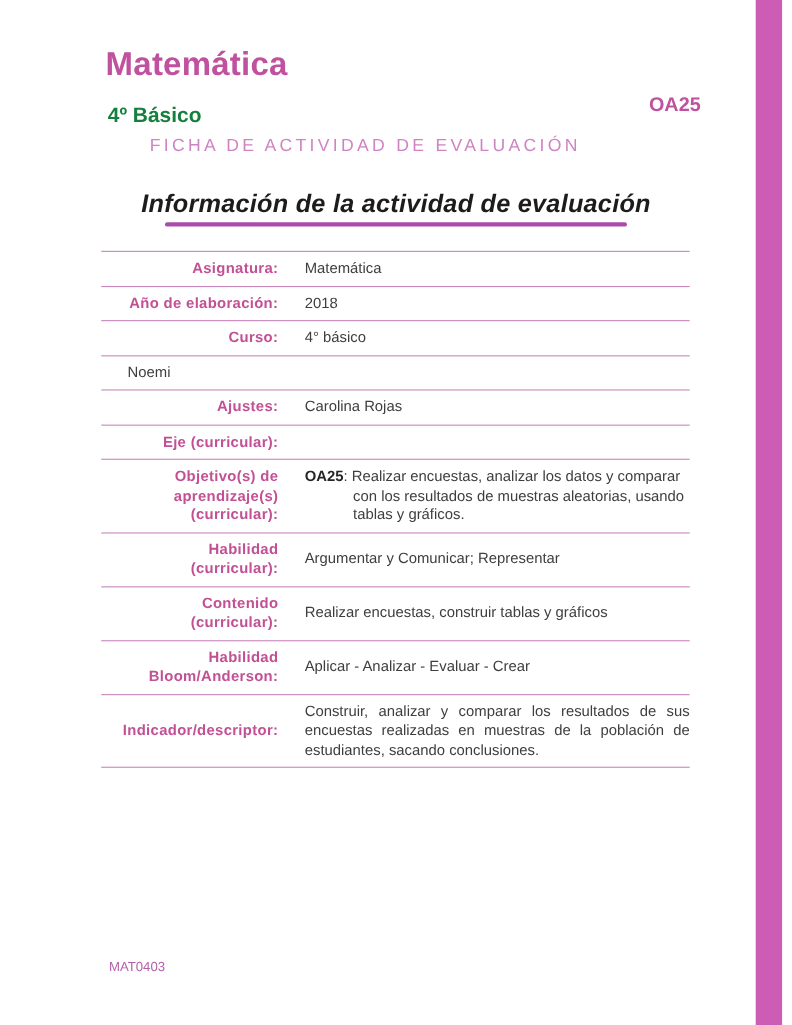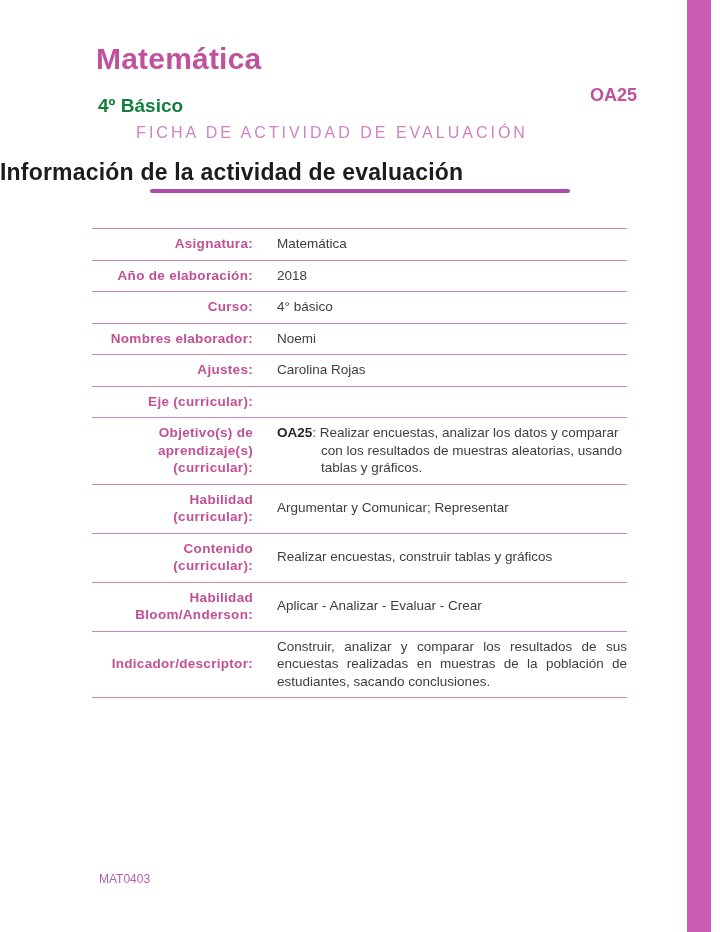--- a/index.html
+++ b/index.html
@@ -40,22 +40,23 @@
   .sheet-type {
     position: absolute;
     left: 0; top: 124px; width: 664px;
     text-align: center;
     font-size: 16px;
     letter-spacing: 3px;
     color: var(--heading-pink, #cf83c3);
   }
   .doc-title-wrap {
     position: absolute;
-    left: 0; top: 159px; width: 720px;
-    text-align: left;
+    left: 0; top: 172px; width: 720px;
+    text-align: center;
+    font-style: italic;
   }
   .doc-title {
     display: inline-block;
     font-size: 23px; font-weight: bold;
     color: #1c1c1c;
     letter-spacing: 0.2px;
   }
   .title-underline {
     width: 420px; height: 4px;
     margin: 3px auto 0;
@@ -128,21 +129,20 @@
     <div class="row-label">Año de elaboración:</div>
     <div class="row-value">2018</div>
   </div>
 
   <div class="row">
     <div class="row-label">Curso:</div>
     <div class="row-value">4° básico</div>
   </div>
 
   <div class="row">
-    <div class="row-label">Nombres elaborador:</div>
     <div class="row-value">Noemi</div>
   </div>
 
 
   <div class="row">
     <div class="row-label">Ajustes:</div>
     <div class="row-value">Carolina Rojas</div>
   </div>
 
   <div class="row">

